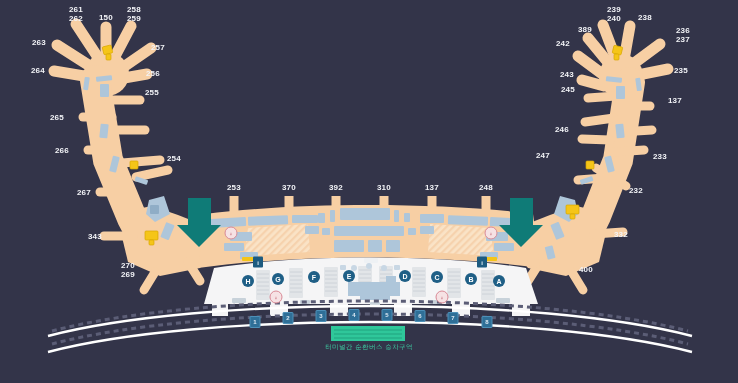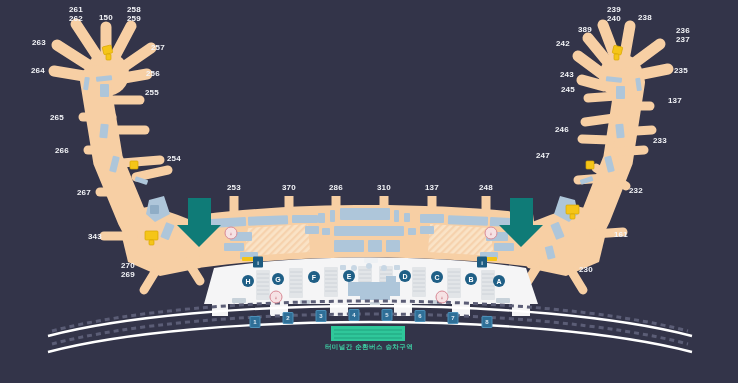--- a/index.html
+++ b/index.html
@@ -73,21 +73,20 @@
   }
 
   .shuttle-caption{
     position:absolute;
     transform:translate(-50%,-50%);
     color:#3ecfa4;
     font-size:6.5px;
     letter-spacing:.4px;
     white-space:nowrap;
     font-family:"DejaVu Sans", sans-serif;
-    font-weight:bold;
   }
 </style>
 </head>
 <body>
 
 <div id="map-root">
 
   <svg class="map" viewBox="0 0 738 383" xmlns="http://www.w3.org/2000/svg">
 
     <g>
@@ -362,29 +361,29 @@
   <div class="gate-label" style="left:645px;top:17px">238</div>
   <div class="gate-label" style="left:585px;top:29px">389</div>
   <div class="gate-label" style="left:683px;top:35px">236
 237</div>
   <div class="gate-label" style="left:563px;top:43px">242</div>
   <div class="gate-label" style="left:681px;top:70px">235</div>
   <div class="gate-label" style="left:567px;top:74px">243</div>
   <div class="gate-label" style="left:568px;top:89px">245</div>
   <div class="gate-label" style="left:675px;top:100px">137</div>
   <div class="gate-label" style="left:562px;top:129px">246</div>
-  <div class="gate-label" style="left:660px;top:140px">233</div>
+  <div class="gate-label" style="left:660px;top:156px">233</div>
   <div class="gate-label" style="left:543px;top:155px">247</div>
   <div class="gate-label" style="left:636px;top:190px">232</div>
-  <div class="gate-label" style="left:621px;top:234px">161</div>
-  <div class="gate-label" style="left:586px;top:269px">230</div>
+  <div class="gate-label" style="left:621px;top:234px">332</div>
+  <div class="gate-label" style="left:586px;top:269px">400</div>
 
   <div class="gate-label" style="left:234px;top:187px">253</div>
   <div class="gate-label" style="left:289px;top:187px">370</div>
-  <div class="gate-label" style="left:336px;top:187px">286</div>
+  <div class="gate-label" style="left:336px;top:187px">392</div>
   <div class="gate-label" style="left:384px;top:187px">310</div>
   <div class="gate-label" style="left:432px;top:187px">137</div>
   <div class="gate-label" style="left:486px;top:187px">248</div>
 
   <div class="counter-badge" style="left:248px;top:281px">H</div>
   <div class="counter-badge" style="left:278px;top:279px">G</div>
   <div class="counter-badge" style="left:314px;top:277px">F</div>
   <div class="counter-badge" style="left:349px;top:276px">E</div>
   <div class="counter-badge" style="left:405px;top:276px">D</div>
   <div class="counter-badge" style="left:437px;top:277px">C</div>

